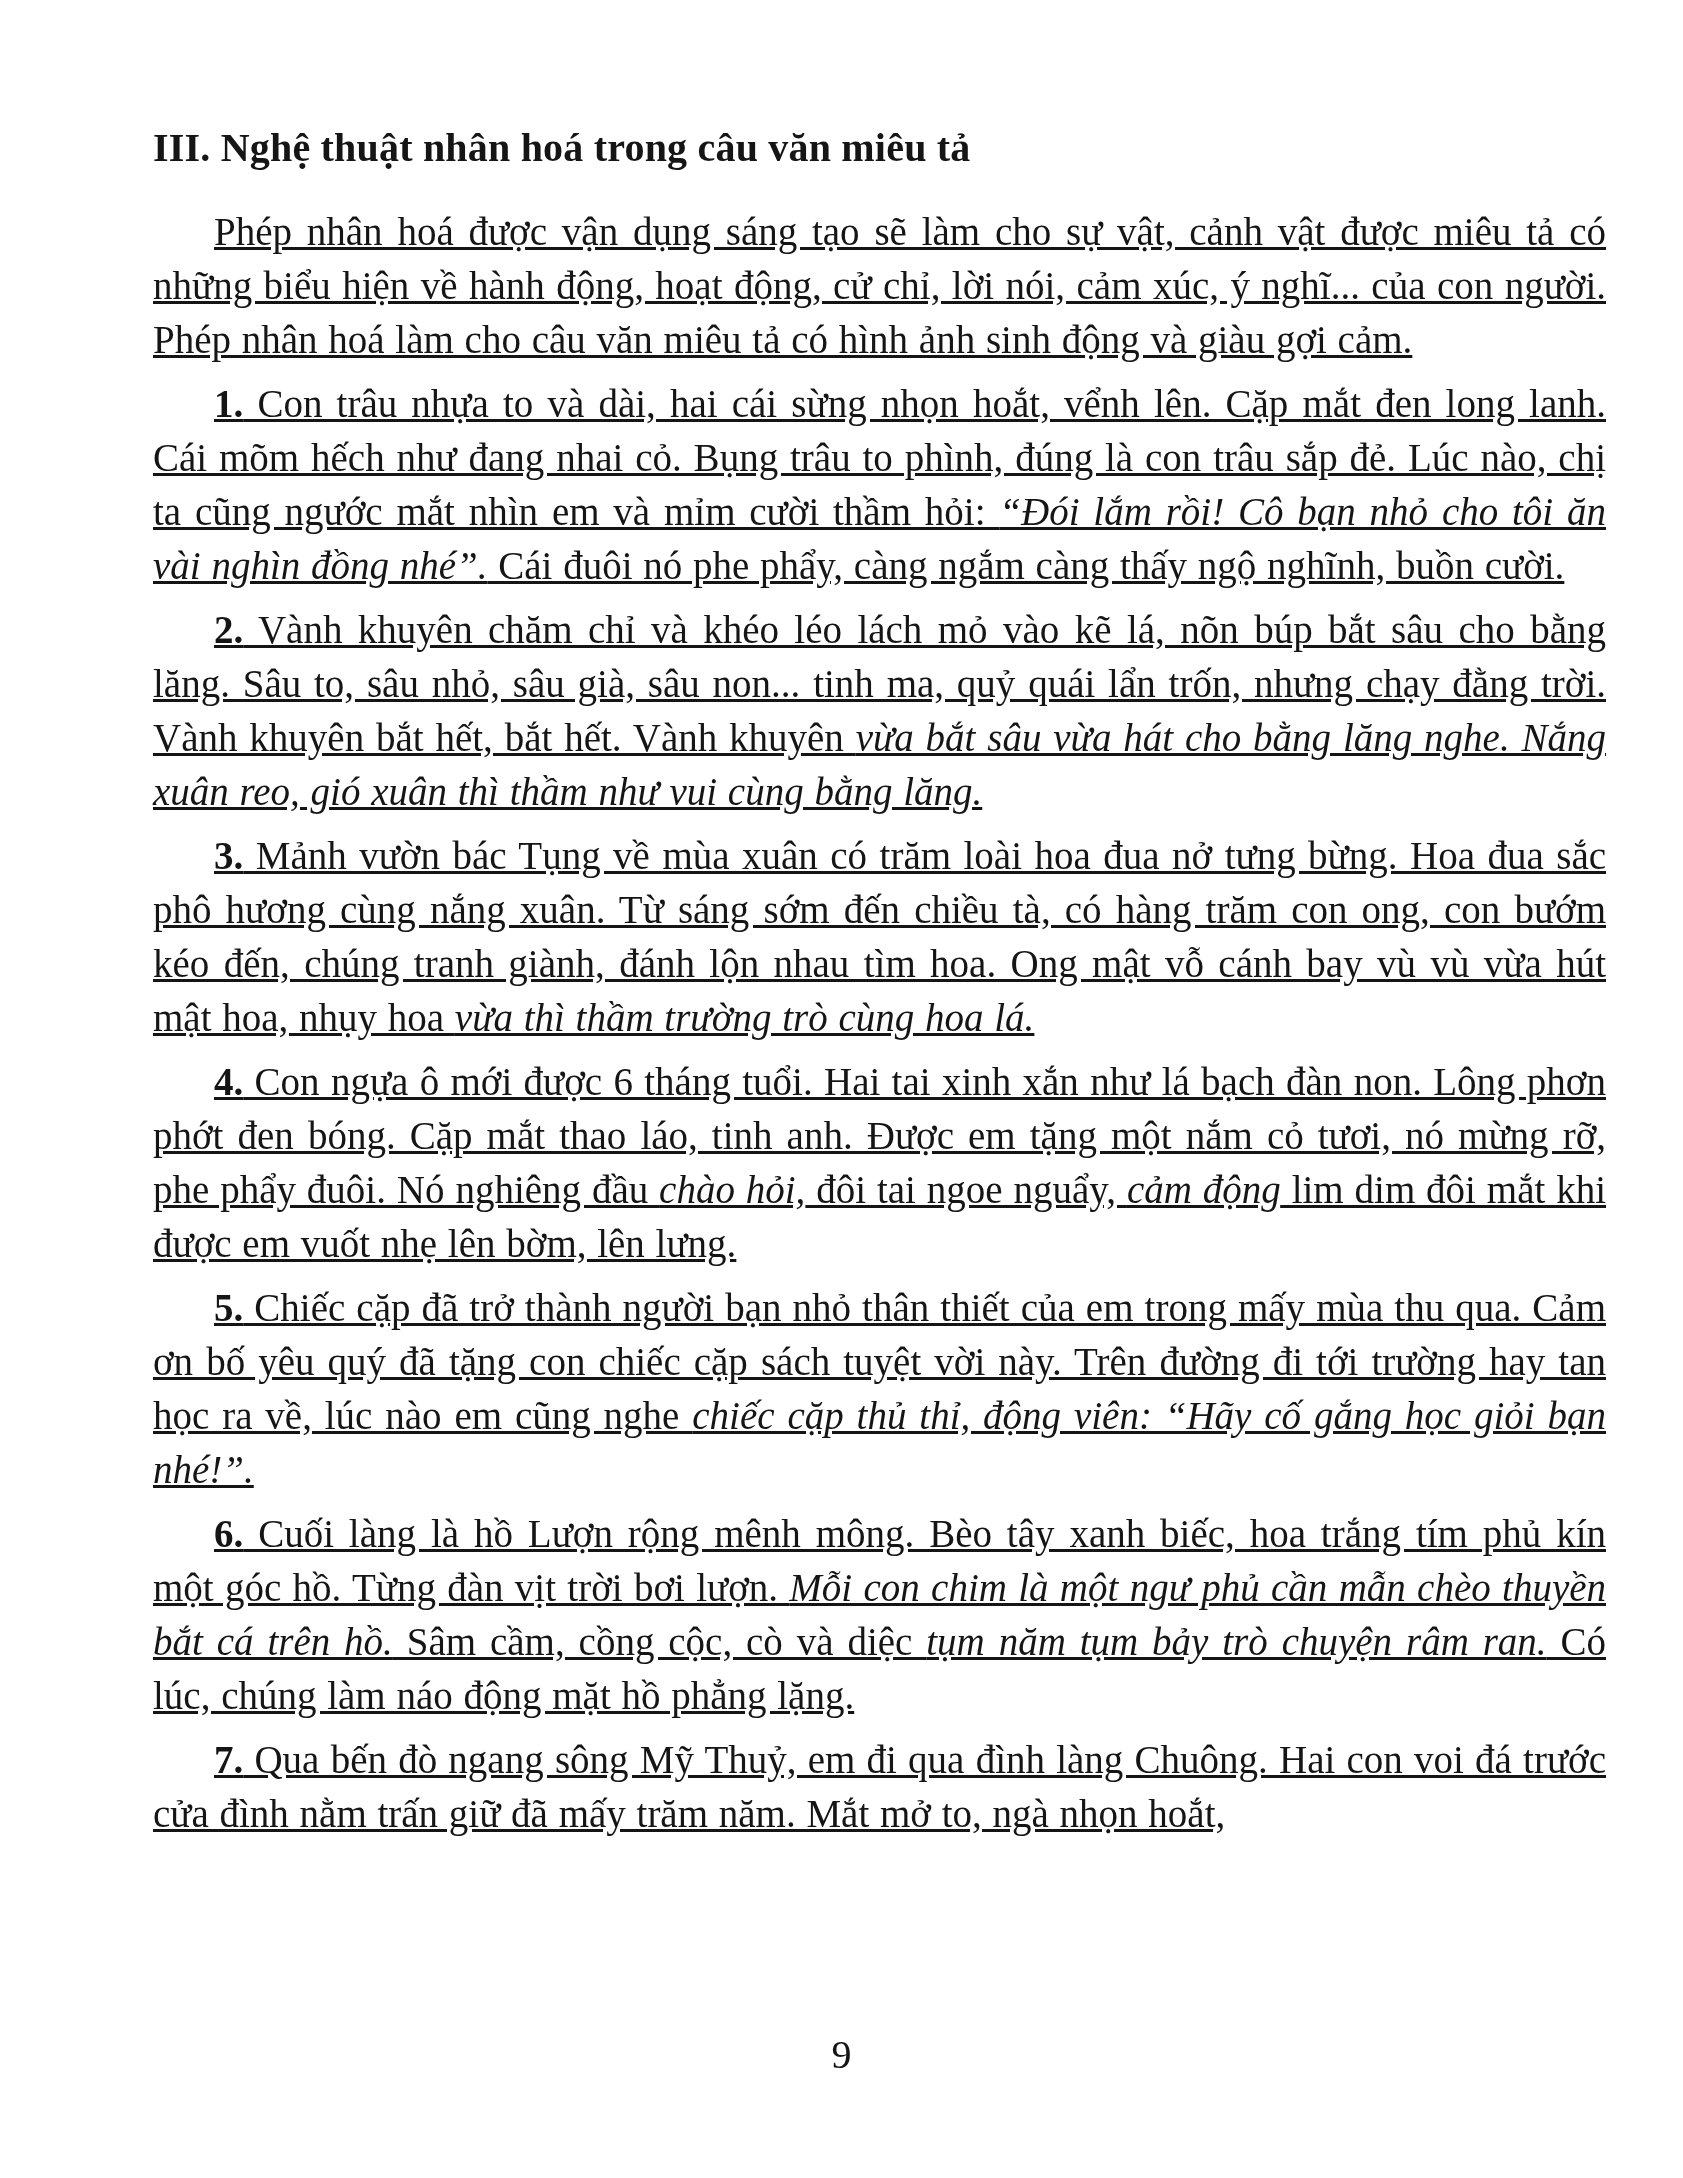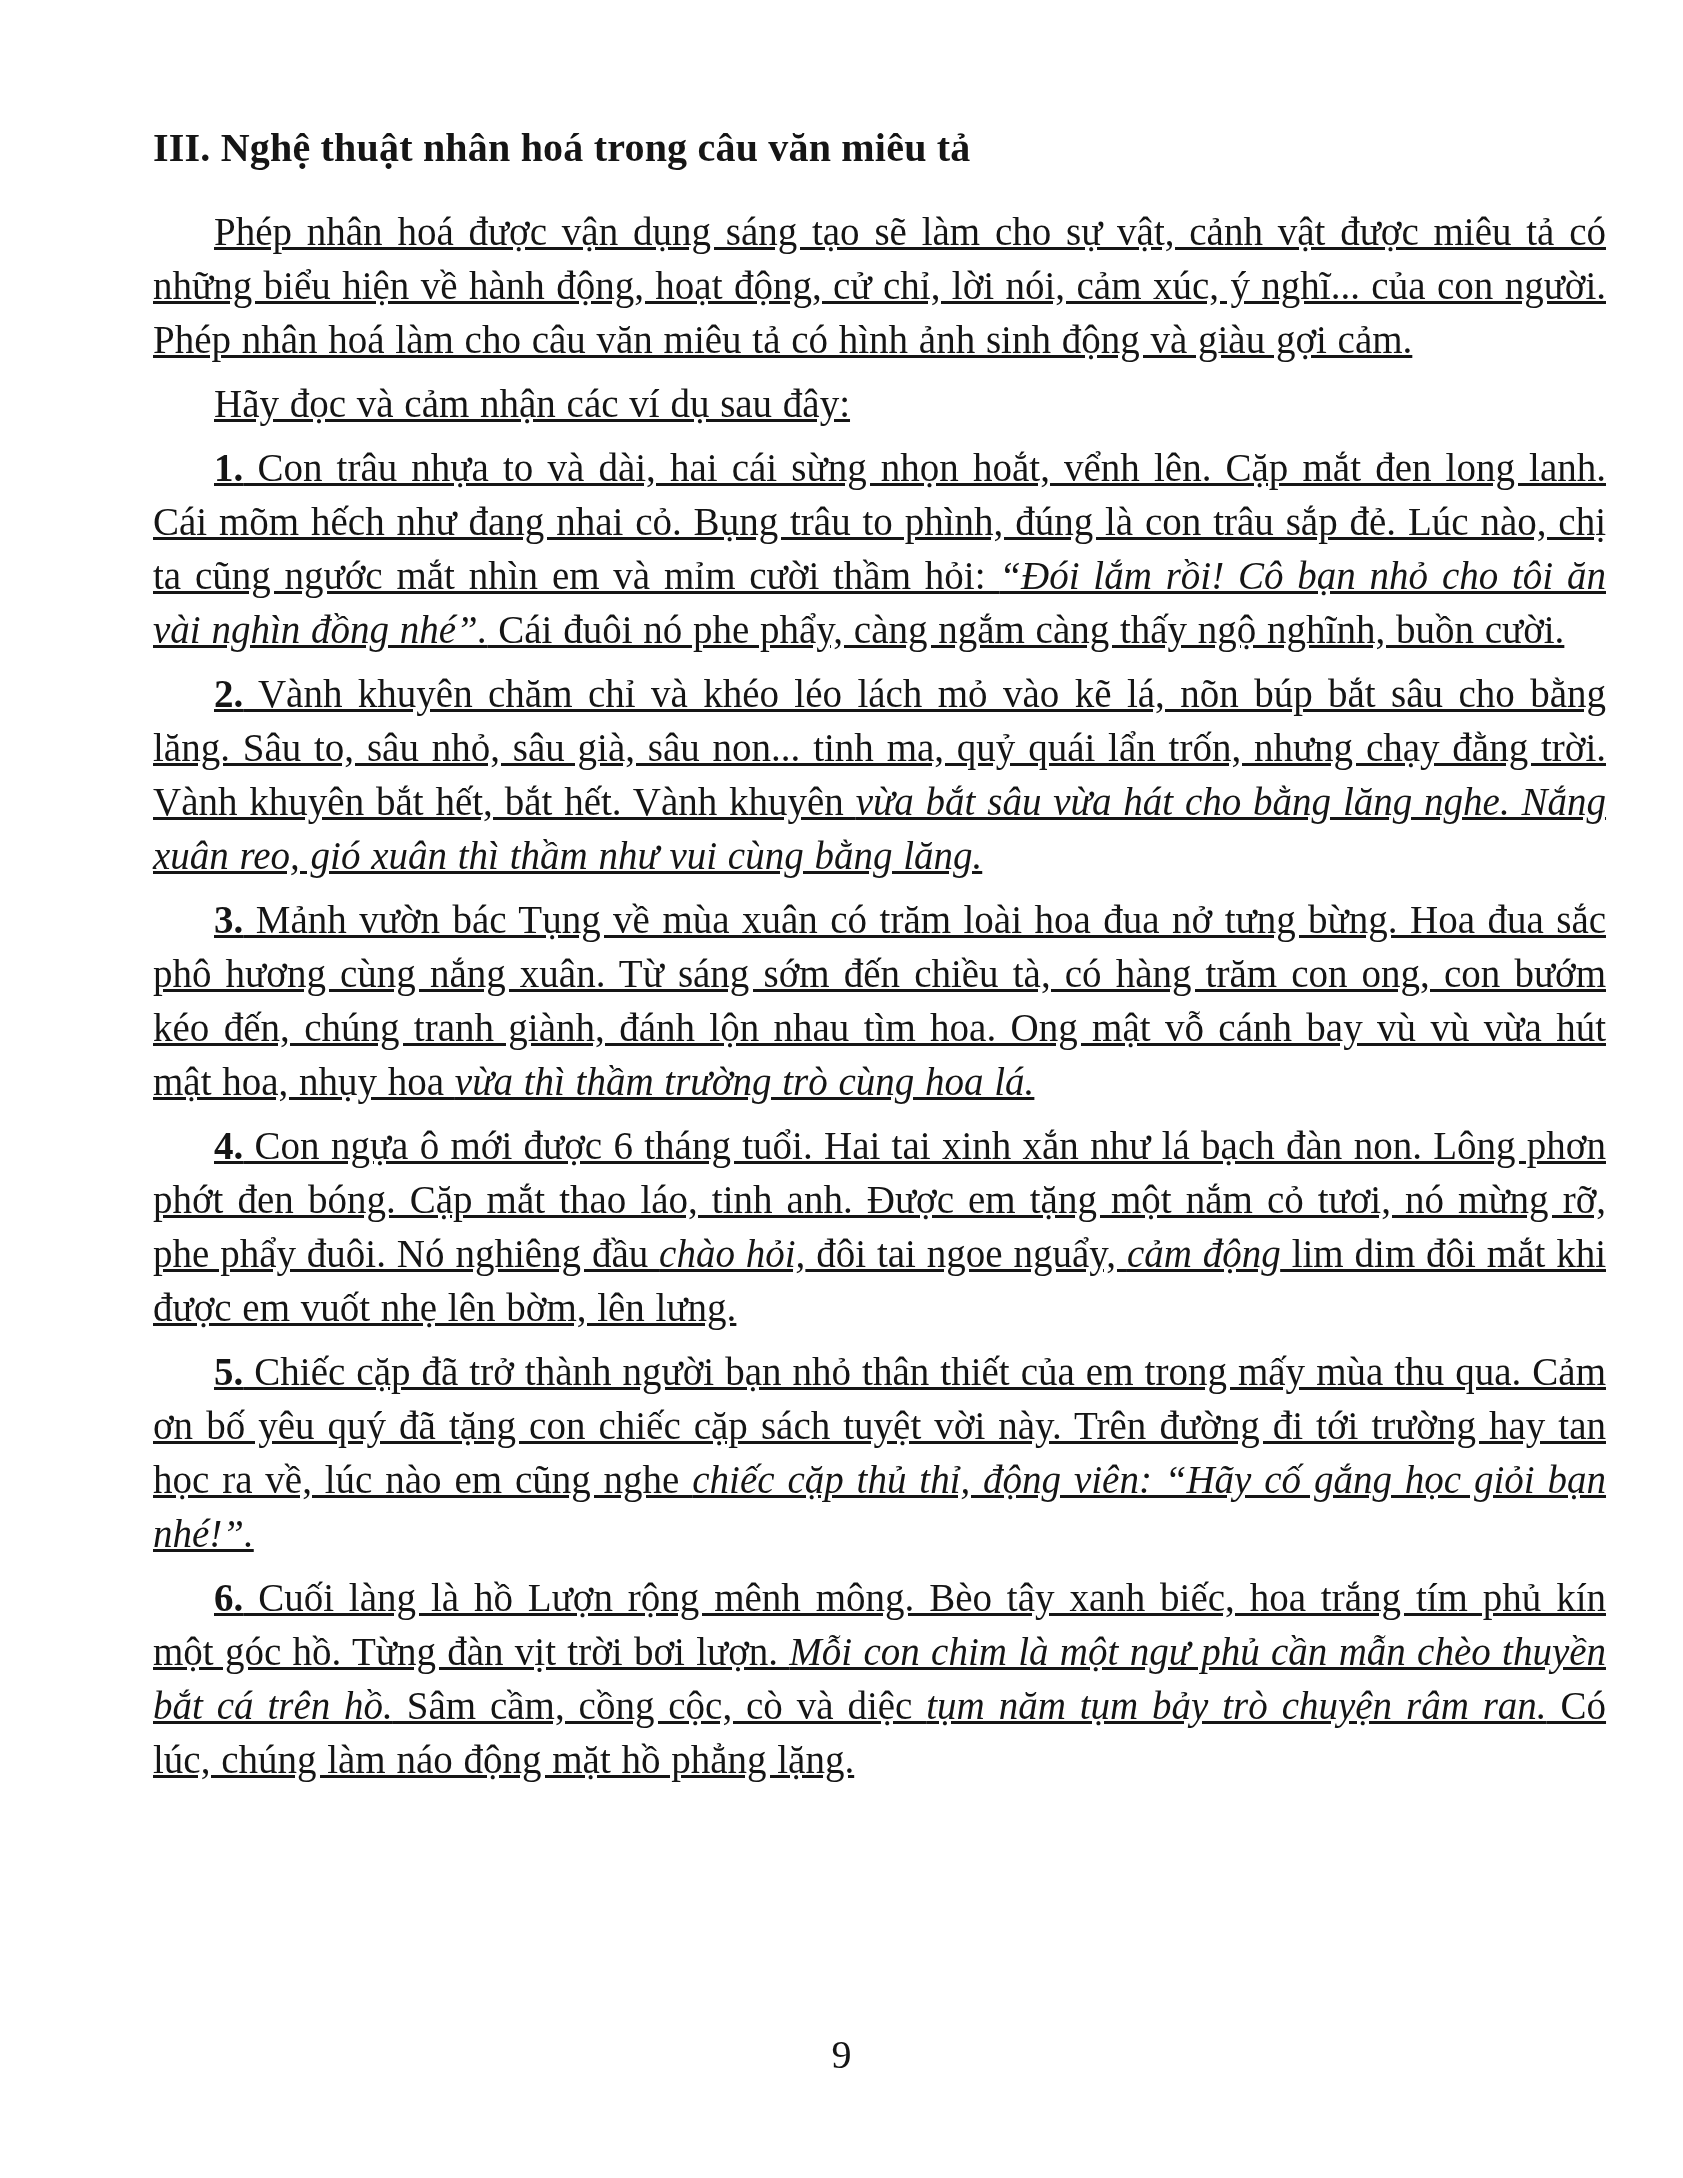--- a/index.html
+++ b/index.html
@@ -54,24 +54,24 @@
   }
 </style>
 </head>
 <body>
 
 <div class="sheet">
   <h1 class="heading">III. Nghệ thuật nhân hoá trong câu văn miêu tả</h1>
 
   <div class="text-body">
       <p class="para"><span>Phép nhân hoá được vận dụng sáng tạo sẽ làm cho sự vật, cảnh vật được miêu tả có những biểu hiện về hành động, hoạt động, cử chỉ, lời nói, cảm xúc, ý nghĩ... của con người. Phép nhân hoá làm cho câu văn miêu tả có hình ảnh sinh động và giàu gợi cảm.</span></p>
-      <p class="para"><span>Hãy đọc và cảm nhận các ví dụ sau đây:</span></p>
       <p class="para"><span class="bold">1.</span><span> Con trâu nhựa to và dài, hai cái sừng nhọn hoắt, vểnh lên. Cặp mắt đen long lanh. Cái mõm hếch như đang nhai cỏ. Bụng trâu to phình, đúng là con trâu sắp đẻ. Lúc nào, chị ta cũng ngước mắt nhìn em và mỉm cười thầm hỏi: </span><span class="italic">“Đói lắm rồi! Cô bạn nhỏ cho tôi ăn vài nghìn đồng nhé”.</span><span> Cái đuôi nó phe phẩy, càng ngắm càng thấy ngộ nghĩnh, buồn cười.</span></p>
       <p class="para"><span class="bold">2.</span><span> Vành khuyên chăm chỉ và khéo léo lách mỏ vào kẽ lá, nõn búp bắt sâu cho bằng lăng. Sâu to, sâu nhỏ, sâu già, sâu non... tinh ma, quỷ quái lẩn trốn, nhưng chạy đằng trời. Vành khuyên bắt hết, bắt hết. Vành khuyên </span><span class="italic">vừa bắt sâu vừa hát cho bằng lăng nghe. Nắng xuân reo, gió xuân thì thầm như vui cùng bằng lăng.</span></p>
       <p class="para"><span class="bold">3.</span><span> Mảnh vườn bác Tụng về mùa xuân có trăm loài hoa đua nở tưng bừng. Hoa đua sắc phô hương cùng nắng xuân. Từ sáng sớm đến chiều tà, có hàng trăm con ong, con bướm kéo đến, chúng tranh giành, đánh lộn nhau tìm hoa. Ong mật vỗ cánh bay vù vù vừa hút mật hoa, nhụy hoa </span><span class="italic">vừa thì thầm trường trò cùng hoa lá.</span></p>
       <p class="para"><span class="bold">4.</span><span> Con ngựa ô mới được 6 tháng tuổi. Hai tai xinh xắn như lá bạch đàn non. Lông phơn phớt đen bóng. Cặp mắt thao láo, tinh anh. Được em tặng một nắm cỏ tươi, nó mừng rỡ, phe phẩy đuôi. Nó nghiêng đầu </span><span class="italic">chào hỏi,</span><span> đôi tai ngoe nguẩy, </span><span class="italic">cảm động</span><span> lim dim đôi mắt khi được em vuốt nhẹ lên bờm, lên lưng.</span></p>
       <p class="para"><span class="bold">5.</span><span> Chiếc cặp đã trở thành người bạn nhỏ thân thiết của em trong mấy mùa thu qua. Cảm ơn bố yêu quý đã tặng con chiếc cặp sách tuyệt vời này. Trên đường đi tới trường hay tan học ra về, lúc nào em cũng nghe </span><span class="italic">chiếc cặp thủ thỉ, động viên: “Hãy cố gắng học giỏi bạn nhé!”.</span></p>
       <p class="para"><span class="bold">6.</span><span> Cuối làng là hồ Lượn rộng mênh mông. Bèo tây xanh biếc, hoa trắng tím phủ kín một góc hồ. Từng đàn vịt trời bơi lượn. </span><span class="italic">Mỗi con chim là một ngư phủ cần mẫn chèo thuyền bắt cá trên hồ.</span><span> Sâm cầm, cồng cộc, cò và diệc </span><span class="italic">tụm năm tụm bảy trò chuyện râm ran.</span><span> Có lúc, chúng làm náo động mặt hồ phẳng lặng.</span></p>
+      <p class="para"><span class="bold">7.</span><span> Qua bến đò ngang sông Mỹ Thuỷ, em đi qua đình làng Chuông. Hai con voi đá trước cửa đình nằm trấn giữ đã mấy trăm năm. Mắt mở to, ngà nhọn hoắt,</span></p>
     </div>
 </div>
 
 <div class="pageno">9</div>
 
 
 </body></html>

